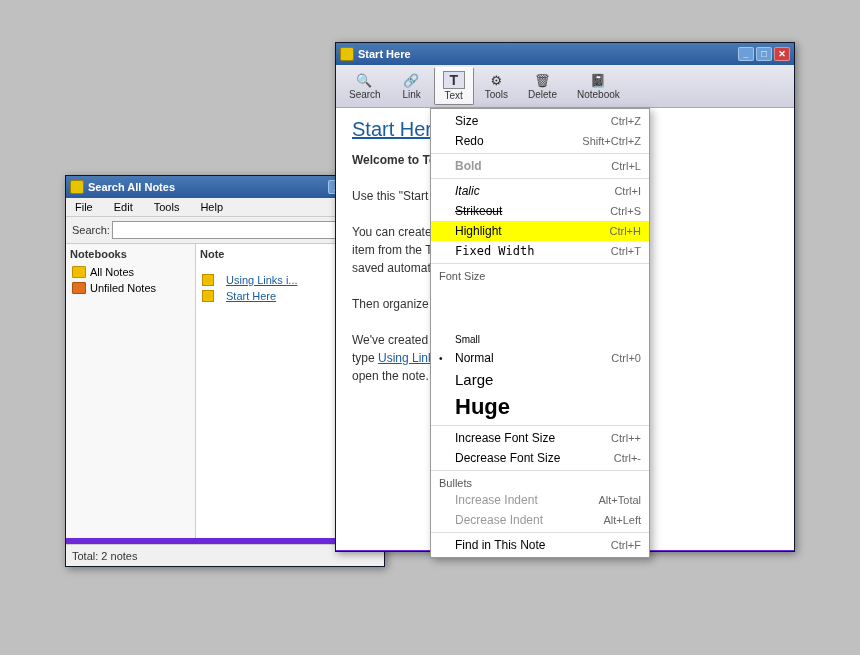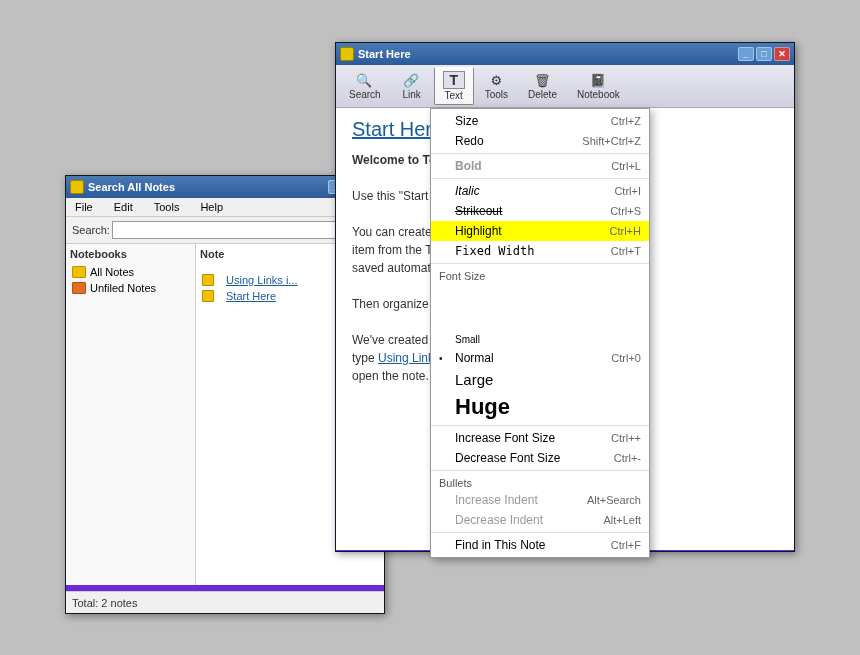--- a/index.html
+++ b/index.html
@@ -60,21 +60,21 @@
     }
     .win-btn.minimize { background: #6a9fd8; }
     .win-btn.maximize { background: #6a9fd8; }
     .win-btn.close { background: #d04040; }
 
     
     .search-window {
       left: 65px;
       top: 175px;
       width: 320px;
-      height: 439px;
+      height: 392px;
       z-index: 1;
     }
 
     .search-window .menu-bar {
       display: flex;
       gap: 15px;
       padding: 2px 6px;
       background: #f0f0f0;
       border-bottom: 1px solid #ccc;
       font-size: 11px;
@@ -462,21 +462,21 @@
     <div class="menu-item">
       <span class="item-label">Decrease Font Size</span>
       <span class="shortcut">Ctrl+-</span>
     </div>
   </div>
 
   <div class="menu-section">
     <div class="menu-section-header">Bullets</div>
     <div class="menu-item disabled">
       <span class="item-label">Increase Indent</span>
-      <span class="shortcut">Alt+Search</span>
+      <span class="shortcut">Alt+Total</span>
     </div>
     <div class="menu-item disabled">
       <span class="item-label">Decrease Indent</span>
       <span class="shortcut">Alt+Left</span>
     </div>
   </div>
 
   <div class="menu-section">
     <div class="menu-item">
       <span class="item-label">Find in This Note</span>

